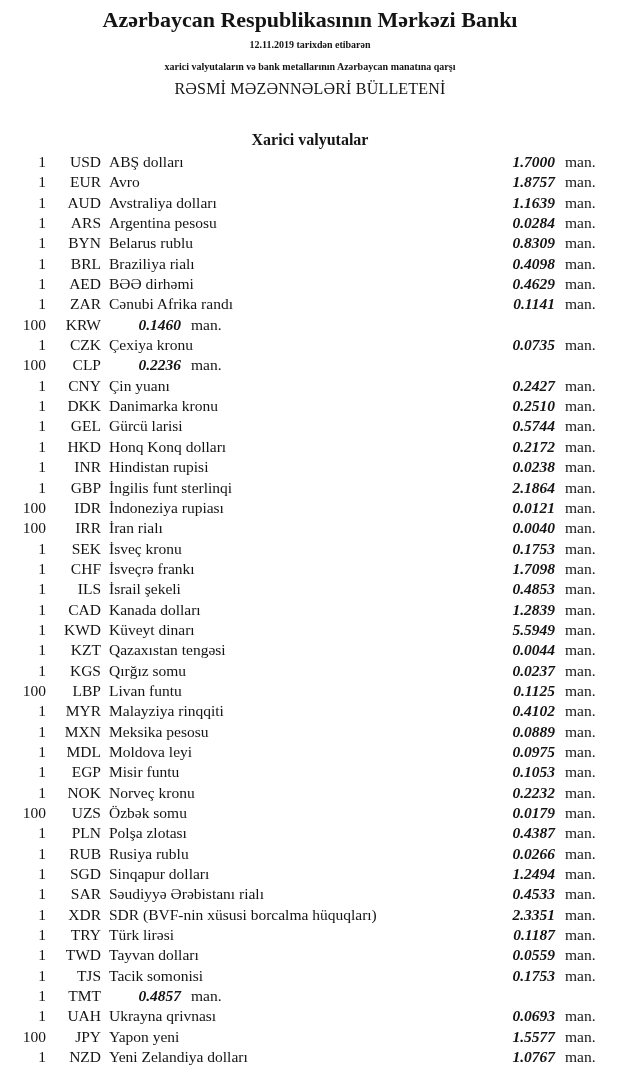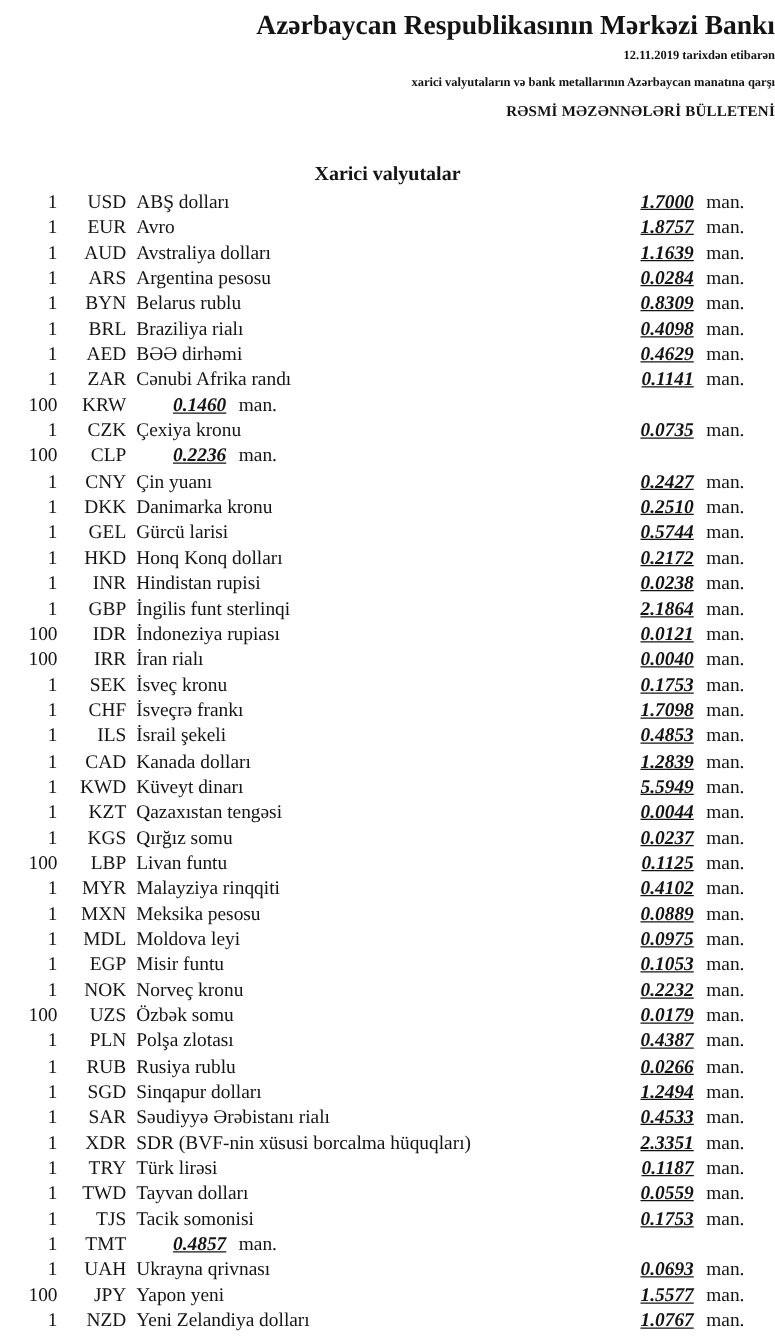--- a/index.html
+++ b/index.html
@@ -11,35 +11,35 @@
     position: relative;
     width: 620px;
     height: 1073px;
     margin: 0 auto;
     background: #ffffff;
     color: #141414;
     font-family: "Liberation Serif", "DejaVu Serif", serif;
     overflow: hidden;
     box-sizing: border-box;
   }
-  .doc-header { text-align: right; }
+  .doc-header { text-align: center; }
   .bank-name {
     padding-top: 6px;
     font-size: 22px;
     font-weight: bold;
     line-height: 28px;
   }
   .hdr-line {
     font-size: 10px;
     font-weight: bold;
     line-height: 22px;
   }
   .bulletin-title {
-    font-size: 12px;
-    font-weight: bold;
+    font-size: 16px;
+    font-weight: normal;
     line-height: 22px;
     letter-spacing: 0.2px;
   }
   .section-title {
     margin-top: 30px;
     text-align: center;
     font-size: 16px;
     font-weight: bold;
     line-height: 20px;
   }
@@ -71,21 +71,20 @@
     flex: 1;
     margin-left: 8px;
     overflow: hidden;
   }
   .rate {
     flex: none;
     width: 80px;
     text-align: right;
     font-weight: bold;
     font-style: italic;
-    text-decoration: underline;
   }
   .unit {
     flex: none;
     width: 43px;
     margin-left: 10px;
     text-align: left;
   }
 </style>
 </head>
 <body>

